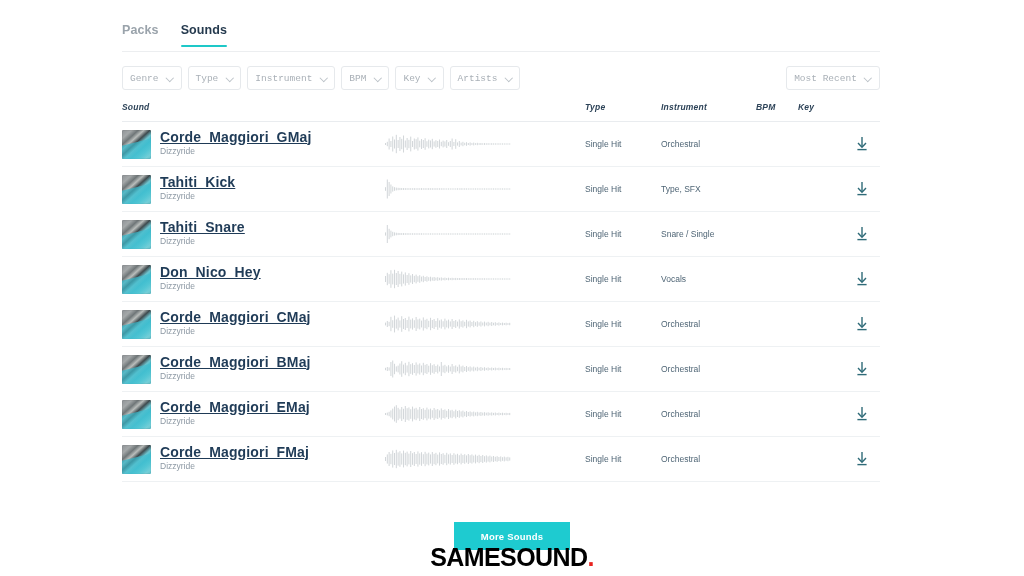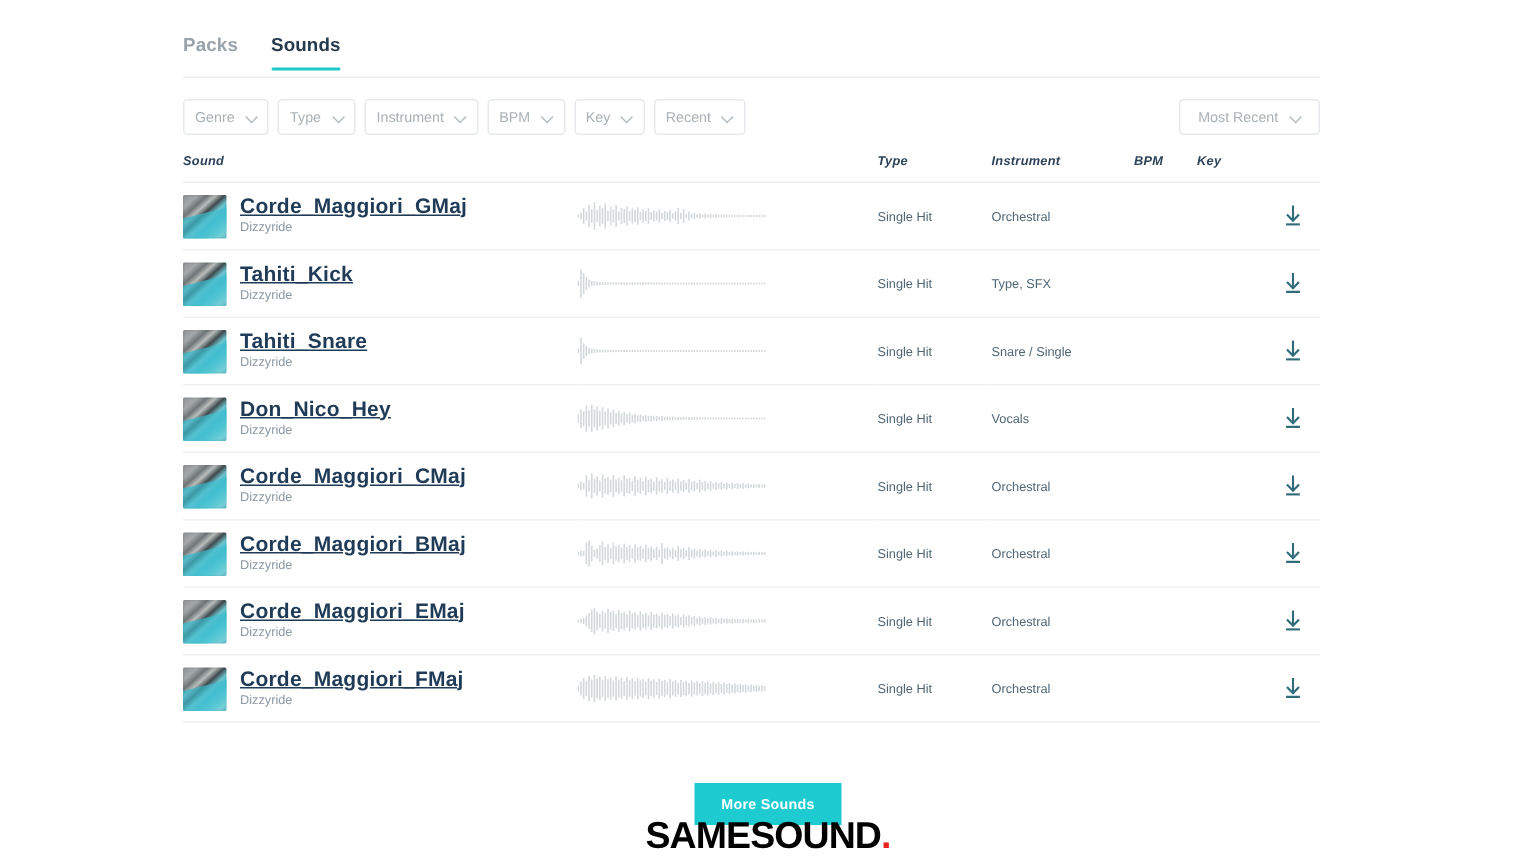--- a/index.html
+++ b/index.html
@@ -84,20 +84,21 @@
     display: inline-flex;
     align-items: center;
     justify-content: center;
     gap: 8px;
     padding: 0 7px;
     font-size: 9.5px;
     color: #a9b0b7;
     cursor: pointer;
     user-select: none;
     white-space: nowrap;
+    font-family: Liberation Mono, monospace;
   }
   .select .chev {
     display: inline-block;
     width: 7px;
     height: 7px;
     position: relative;
     flex: none;
   }
   .select .chev::before {
     content: "";
@@ -223,21 +224,21 @@
     left: 0;
     bottom: 0;
     width: 1024px;
     height: 68px;
   }
   .more-btn {
     position: absolute;
     left: 50%;
     transform: translateX(-50%);
     bottom: 26px;
-    width: 98px;
+    width: 116px;
     height: 28px;
     background: #1ecbd0;
     color: #ffffff;
     font-size: 9.5px;
     font-weight: 700;
     display: flex;
     align-items: center;
     justify-content: center;
     letter-spacing: .2px;
     border: none;
@@ -285,21 +286,21 @@
         </div>
         <div class="select">
           <span>BPM</span>
           <span class="chev"></span>
         </div>
         <div class="select">
           <span>Key</span>
           <span class="chev"></span>
         </div>
         <div class="select">
-          <span>Recent</span>
+          <span>Artists</span>
           <span class="chev"></span>
         </div>
       </div>
 
       <div class="sort-wrap">
         <div class="select">
           <span>Most Recent</span>
           <span class="chev"></span>
         </div>
       </div>

